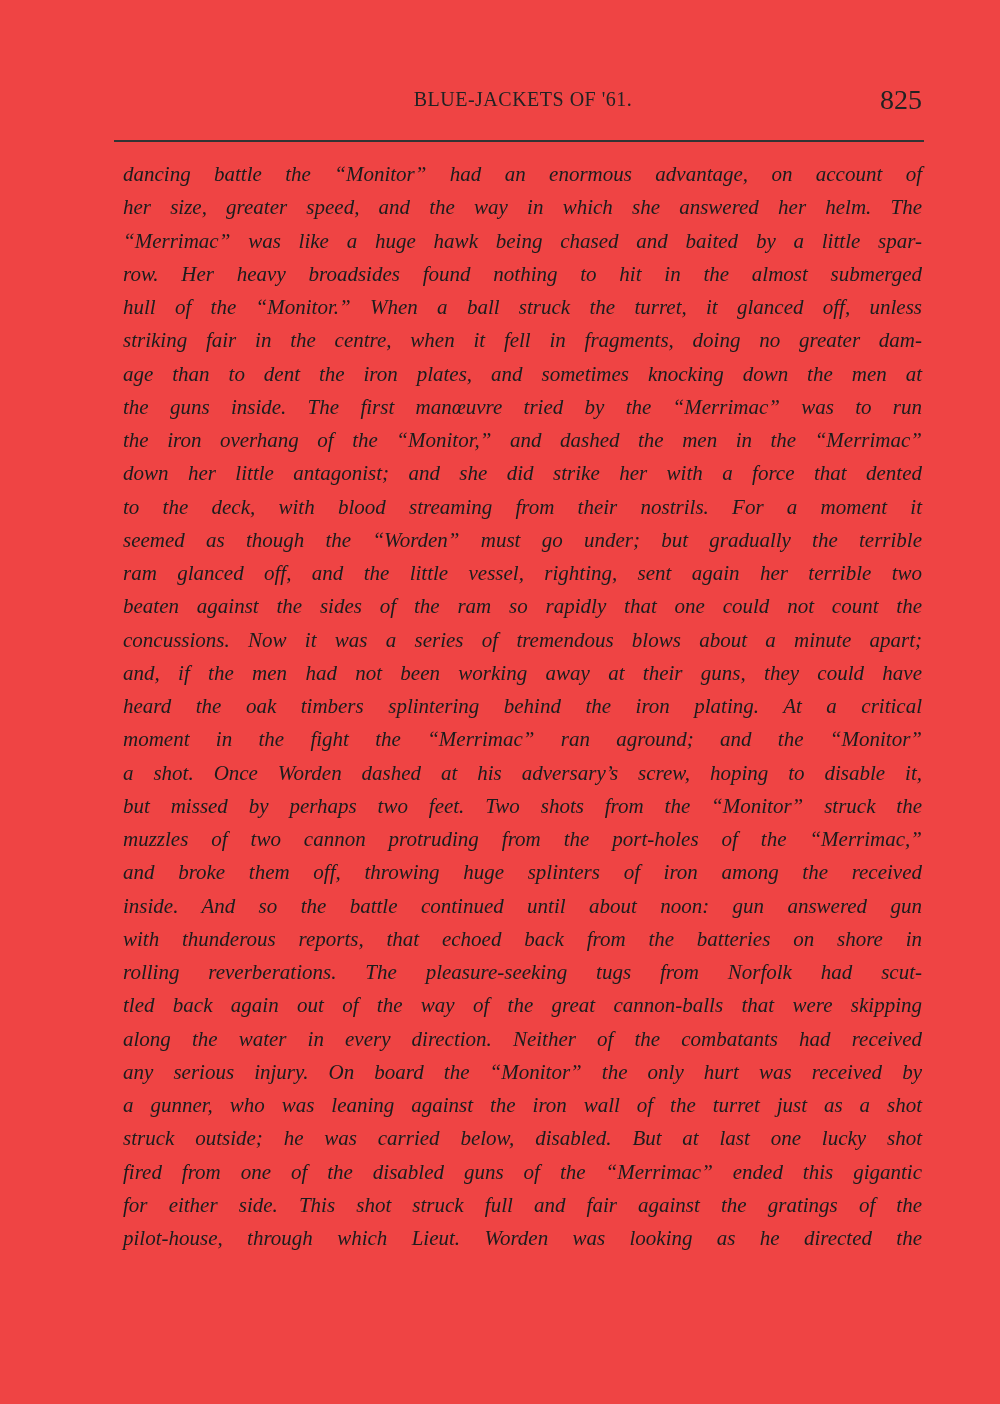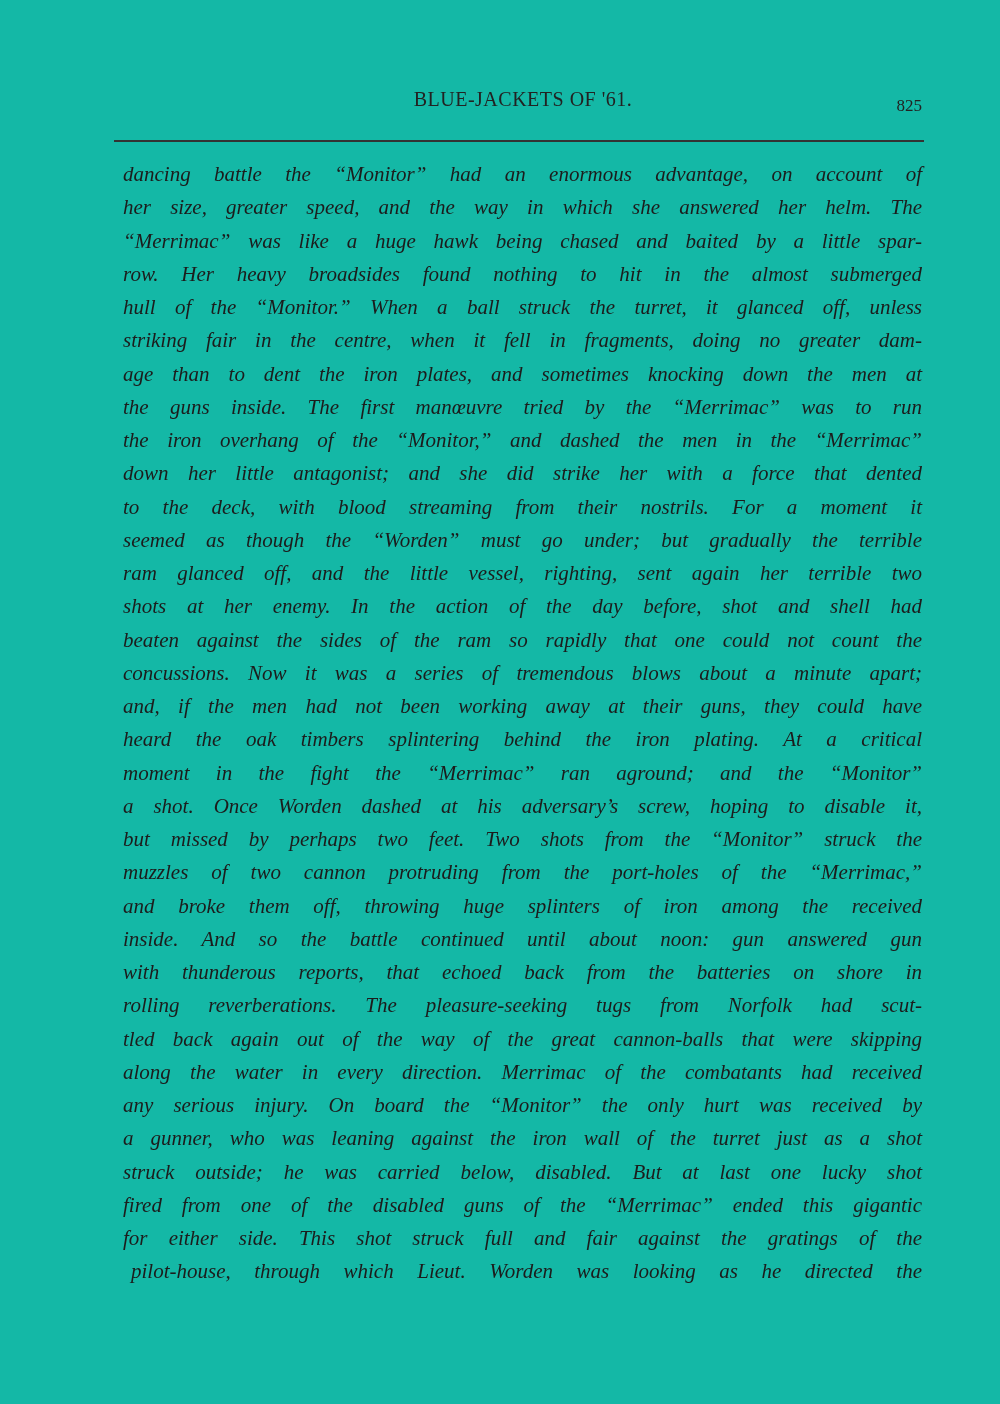--- a/index.html
+++ b/index.html
@@ -12,43 +12,43 @@
     height: 1404px;
     position: relative;
     overflow: hidden;
     font-family: "Liberation Serif", "DejaVu Serif", serif;
     color: #1a1a1a;
   }
   .page {
     position: absolute;
     left: 0; top: 0;
     width: 1000px; height: 1404px;
-    background: #14b8a6;
+    background: #ef4444;
   }
   .running-head {
     position: absolute;
     top: 84px;
     left: 124px;
     width: 798px;
     height: 34px;
   }
   .running-title {
     position: absolute;
     left: 0; right: 0;
     top: 4px;
     text-align: center;
     font-size: 20px;
     letter-spacing: 0.5px;
     color: #222;
   }
   .page-number {
     position: absolute;
     right: 0;
-    top: 12px;
-    font-size: 17px;
+    top: 0;
+    font-size: 28px;
     color: #222;
   }
   .head-rule {
     position: absolute;
     top: 140px;
     left: 114px;
     width: 810px;
     height: 0;
     border-top: 2px solid #333;
   }
@@ -64,21 +64,20 @@
     line-height: 33.25px;
     font-size: 21px;
     text-align: justify;
     text-align-last: justify;
     white-space: nowrap;
     color: #1c1c1c;
     font-style: italic;
   }
   .line.last {
     text-align-last: justify;
-    margin-left: 8px;
   }
 </style>
 </head>
 <body>
 
 <div class="page">
 
   <div class="running-head">
     <div class="running-title">BLUE-JACKETS OF '61.</div>
     <div class="page-number">825</div>
@@ -93,35 +92,34 @@
     <span class="line">row.  Her heavy broadsides found nothing to hit in the almost submerged</span>
     <span class="line">hull of the “Monitor.”  When a ball struck the turret, it glanced off, unless</span>
     <span class="line">striking fair in the centre, when it fell in fragments, doing no greater dam-</span>
     <span class="line">age than to dent the iron plates, and sometimes knocking down the men at</span>
     <span class="line">the guns inside.  The first manœuvre tried by the “Merrimac” was to run</span>
     <span class="line">the iron overhang of the “Monitor,” and dashed the men in the “Merrimac”</span>
     <span class="line">down her little antagonist; and she did strike her with a force that dented</span>
     <span class="line">to the deck, with blood streaming from their nostrils.  For a moment it</span>
     <span class="line">seemed as though the “Worden” must go under; but gradually the terrible</span>
     <span class="line">ram glanced off, and the little vessel, righting, sent again her terrible two</span>
-    <span class="line">shots at her enemy.  In the action of the day before, shot and shell had</span>
     <span class="line">beaten against the sides of the ram so rapidly that one could not count the</span>
     <span class="line">concussions.  Now it was a series of tremendous blows about a minute apart;</span>
     <span class="line">and, if the men had not been working away at their guns, they could have</span>
     <span class="line">heard the oak timbers splintering behind the iron plating.  At a critical</span>
     <span class="line">moment in the fight the “Merrimac” ran aground; and the “Monitor”</span>
     <span class="line">a shot.  Once Worden dashed at his adversary’s screw, hoping to disable it,</span>
     <span class="line">but missed by perhaps two feet.  Two shots from the “Monitor” struck the</span>
     <span class="line">muzzles of two cannon protruding from the port-holes of the “Merrimac,”</span>
     <span class="line">and broke them off, throwing huge splinters of iron among the received</span>
     <span class="line">inside.  And so the battle continued until about noon: gun answered gun</span>
     <span class="line">with thunderous reports, that echoed back from the batteries on shore in</span>
     <span class="line">rolling reverberations.  The pleasure-seeking tugs from Norfolk had scut-</span>
     <span class="line">tled back again out of the way of the great cannon-balls that were skipping</span>
-    <span class="line">along the water in every direction.  Merrimac of the combatants had received</span>
+    <span class="line">along the water in every direction.  Neither of the combatants had received</span>
     <span class="line">any serious injury.  On board the “Monitor” the only hurt was received by</span>
     <span class="line">a gunner, who was leaning against the iron wall of the turret just as a shot</span>
     <span class="line">struck outside; he was carried below, disabled.  But at last one lucky shot</span>
     <span class="line">fired from one of the disabled guns of the “Merrimac” ended this gigantic</span>
     <span class="line">for either side.  This shot struck full and fair against the gratings of the</span>
     <span class="line last">pilot-house, through which Lieut. Worden was looking as he directed the</span>
   </div>
 
 </div>
 

